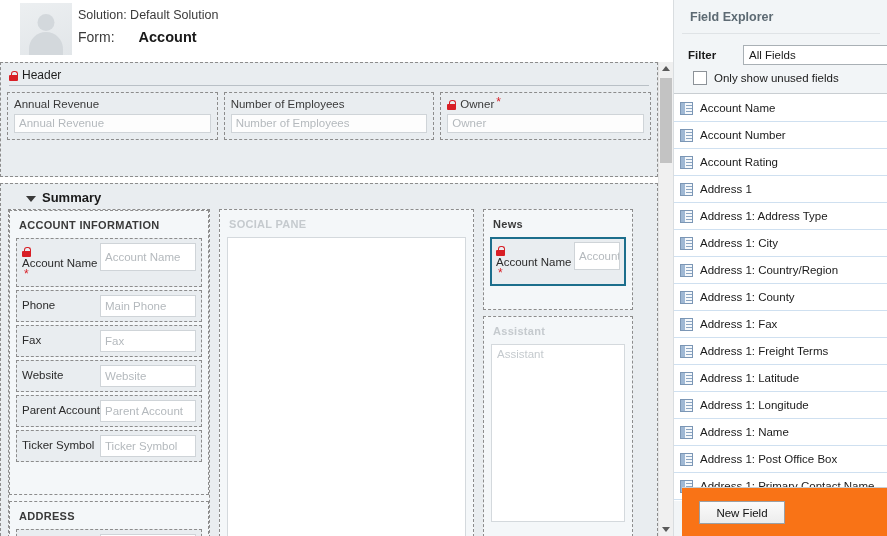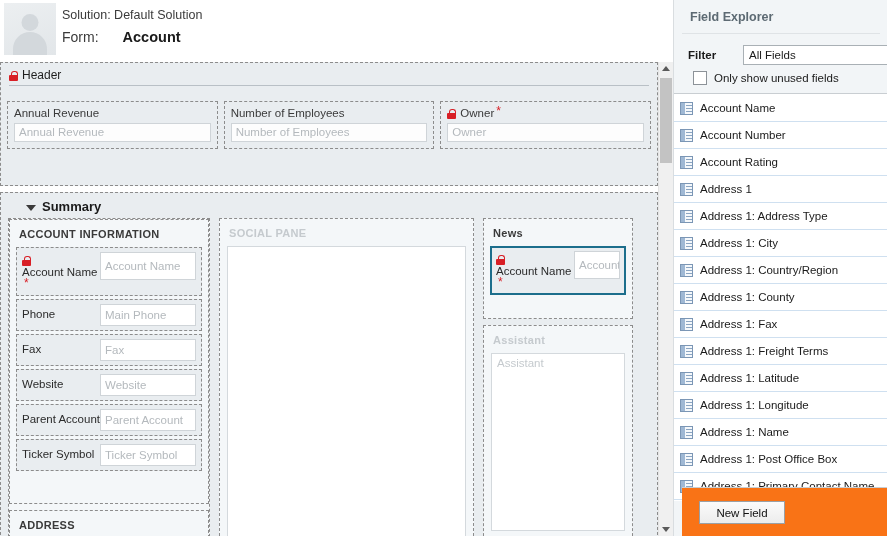--- a/index.html
+++ b/index.html
@@ -13,21 +13,21 @@
     background: #ffffff;
     font-family: "Liberation Sans", sans-serif;
     font-size: 12px;
     color: #1a1a1a;
     position: relative;
   }
 
   
   #topbar {
     position: absolute;
-    left: 0; top: 0;
+    left: 16px; top: 0;
     width: 672px; height: 62px;
     background: #ffffff;
     display: flex;
     align-items: flex-start;
   }
   #avatar {
     width: 52px; height: 52px;
     margin: 3px 6px 0 4px;
     background: linear-gradient(160deg, #eceff1 0%, #e2e6e9 100%);
     position: relative;
@@ -138,21 +138,20 @@
     display: flex;
     padding: 0 6px 6px 6px;
     gap: 6px;
   }
   .hdr-cell {
     flex: 1 1 0;
     border: 1px dashed #8c8c8c;
     background: #e9edf0;
     padding: 5px 6px 6px 6px;
     min-width: 0;
-    margin-top: 9px;
   }
   .hdr-cell .lbl {
     font-size: 11.5px;
     color: #3a3a3a;
     margin-bottom: 4px;
     display: flex;
     align-items: center;
     white-space: nowrap;
   }
   .req-star {

